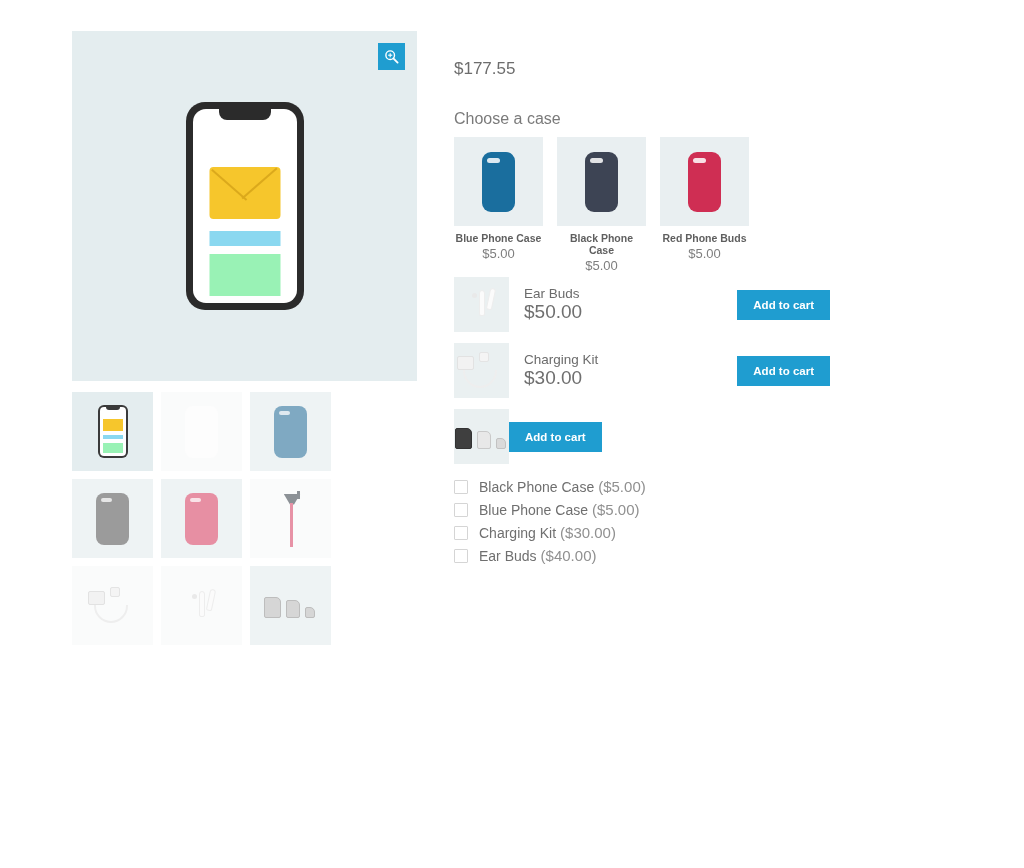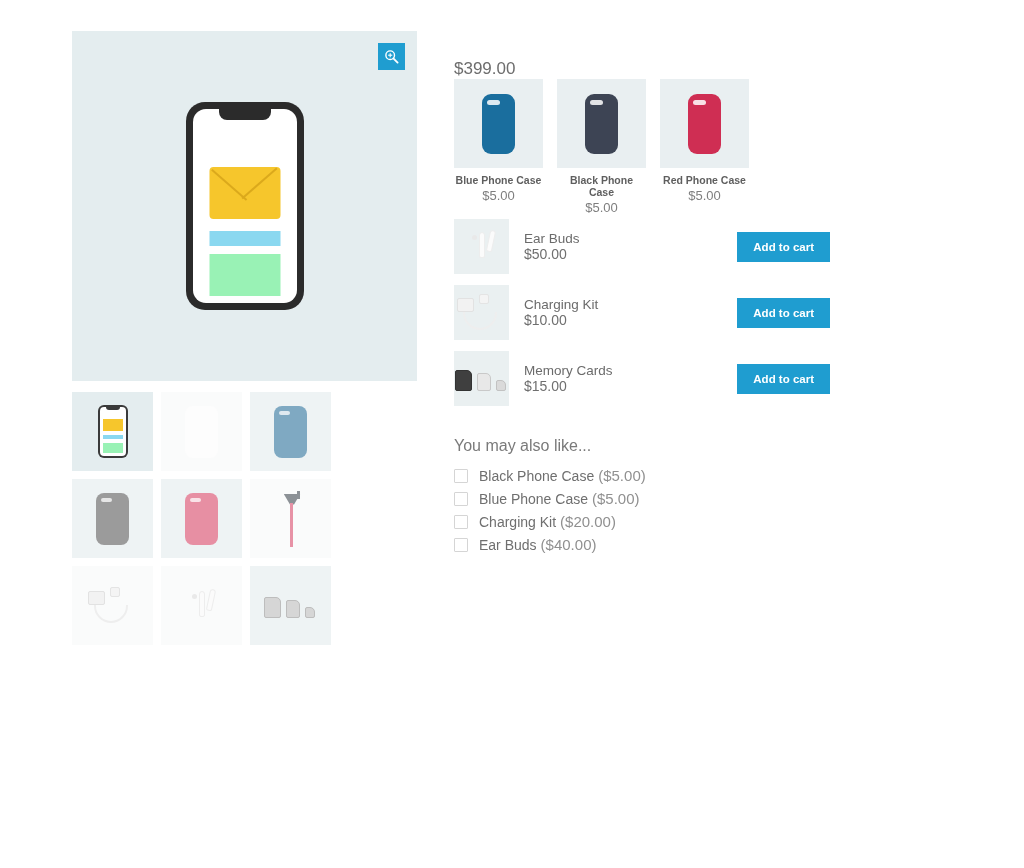--- a/index.html
+++ b/index.html
@@ -160,21 +160,21 @@
     display: flex; align-items: center;
     height: 55px; margin-bottom: 11px;
   }
   .acc-thumb {
     width: 55px; height: 55px; background: #eaf0f1;
     display: flex; align-items: center; justify-content: center;
     flex: none;
   }
   .acc-text { margin-left: 15px; flex: 1; }
   .acc-name { font-size: 13.5px; color: #6b6b6b; }
-  .acc-price { font-size: 14px; color: #6f6f6f; }
+  .acc-price { font-size: 19px; color: #6f6f6f; }
   .btn-blue {
     background: #1f9dd0; color: #ffffff;
     font-size: 11.5px; font-weight: bold;
     padding: 9px 16px; border: none; cursor: pointer;
     margin-right: 114px;
   }
 
   
   .check-list { margin-top: 4px; }
   .check-row { display: flex; align-items: center; height: 23px; cursor: pointer; }
@@ -278,22 +278,23 @@
             <div class="c c2"></div>
             <div class="c c3"></div>
         </div>
       </div>
 
     </div>
   </div>
 
   <div class="summary">
 
-    <div class="product-price">$399.00</div>
-
+    <div class="product-price">$177.55</div>
+
+    <div class="section-heading">Choose a case</div>
     <div class="swatch-row">
 
       <div class="swatch">
         <div class="swatch-img">
           <div class="swatch-case" style="background:#1a6e9e">
               <span class="cam"></span>
             </div>
         </div>
         <div class="swatch-name">Blue Phone Case</div>
         <div class="swatch-price">$5.00</div>
@@ -308,21 +309,21 @@
         <div class="swatch-name">Black Phone Case</div>
         <div class="swatch-price">$5.00</div>
       </div>
 
       <div class="swatch">
         <div class="swatch-img">
           <div class="swatch-case" style="background:#cf2e53">
               <span class="cam"></span>
             </div>
         </div>
-        <div class="swatch-name">Red Phone Case</div>
+        <div class="swatch-name">Red Phone Buds</div>
         <div class="swatch-price">$5.00</div>
       </div>
 
     </div>
 
     <div class="acc-list">
 
       <div class="acc-row">
         <div class="acc-thumb">
           <div class="buds">
@@ -341,61 +342,56 @@
       <div class="acc-row">
         <div class="acc-thumb">
           <div class="kit">
             <div class="brick"></div>
               <div class="plug"></div>
               <div class="cord"></div>
           </div>
         </div>
         <div class="acc-text">
           <div class="acc-name">Charging Kit</div>
-          <div class="acc-price">$10.00</div>
+          <div class="acc-price">$30.00</div>
         </div>
         <button class="btn-blue">Add to cart</button>
       </div>
 
       <div class="acc-row">
         <div class="acc-thumb">
           <div class="cards">
             <div class="c c1" style="background:#3f3f3f;border-color:#333"></div>
             <div class="c c2" style="background:#e8e8e8;border-color:#c9c9c9"></div>
             <div class="c c3" style="background:#dadada;border-color:#c2c2c2"></div>
           </div>
         </div>
-        <div class="acc-text">
-          <div class="acc-name">Memory Cards</div>
-          <div class="acc-price">$15.00</div>
-        </div>
         <button class="btn-blue">Add to cart</button>
       </div>
 
     </div>
 
-    <div class="section-heading">You may also like...</div>
     <div class="check-list">
 
       <label class="check-row">
         <span class="checkbox"></span>
         <span class="check-label">Black Phone Case</span>
         <span class="check-price">($5.00)</span>
       </label>
 
       <label class="check-row">
         <span class="checkbox"></span>
         <span class="check-label">Blue Phone Case</span>
         <span class="check-price">($5.00)</span>
       </label>
 
       <label class="check-row">
         <span class="checkbox"></span>
         <span class="check-label">Charging Kit</span>
-        <span class="check-price">($20.00)</span>
+        <span class="check-price">($30.00)</span>
       </label>
 
       <label class="check-row">
         <span class="checkbox"></span>
         <span class="check-label">Ear Buds</span>
         <span class="check-price">($40.00)</span>
       </label>
 
     </div>
 

